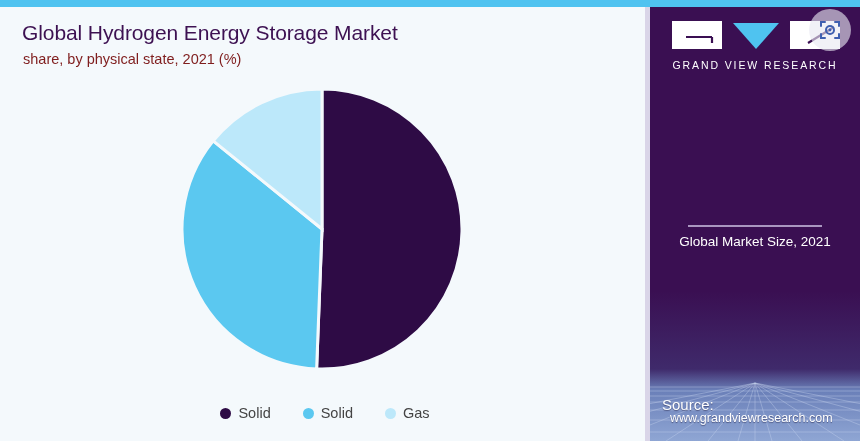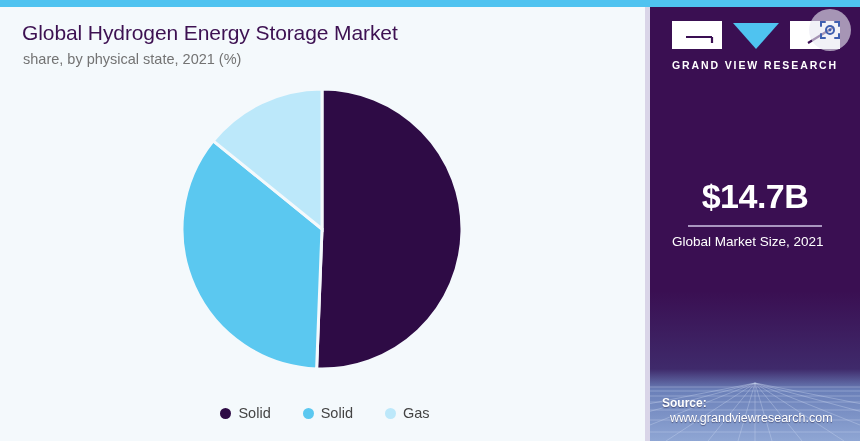--- a/index.html
+++ b/index.html
@@ -40,21 +40,21 @@
     font-weight: normal;
     color: #3d1152;
     letter-spacing: -0.1px;
     white-space: nowrap;
   }
   .chart-subtitle {
     position: absolute;
     left: 23px; top: 44px;
     font-size: 14.5px;
     font-weight: normal;
-    color: #737373;
+    color: #7f1d1d;
     white-space: nowrap;
   }
 
   
   .pie-wrap {
     position: absolute;
     left: 181px; top: 81px;
     width: 282px;
     height: 282px;
   }
@@ -114,21 +114,21 @@
     align-items: center;
     justify-content: space-between;
   }
   .logo-block { display: block; }
   .logo-word {
     position: absolute;
     left: 0; top: 52px;
     width: 210px;
     text-align: center;
     font-size: 10.5px;
-    font-weight: bold;
+    font-weight: normal;
     letter-spacing: 1.9px;
     color: #ffffff;
   }
 
   
   .watermark {
     position: absolute;
     right: 9px; top: 2px;
     width: 42px; height: 42px;
     border-radius: 50%;
@@ -153,40 +153,40 @@
     position: absolute;
     left: 38px; top: 218px;
     width: 134px;
     height: 2px;
     background: #a996c0;
   }
   .market-caption {
     position: absolute;
     left: 22px; top: 226px;
     width: 166px;
-    text-align: left;
+    text-align: center;
     font-size: 13.5px;
     line-height: 18px;
     color: #ffffff;
   }
 
   
   .grid-floor {
     position: absolute;
     left: 0; bottom: 0;
     width: 210px;
     height: 150px;
   }
 
   
   .source-label {
     position: absolute;
     left: 12px; top: 389px;
-    font-size: 12px;
-    font-weight: bold;
+    font-size: 15px;
+    font-weight: normal;
     color: #ffffff;
     text-shadow: 0 1px 1px rgba(30,30,70,0.55);
   }
   .source-url {
     position: absolute;
     left: 20px; top: 404px;
     font-size: 12.5px;
     color: #ffffff;
     text-shadow: 0 1px 1px rgba(30,30,70,0.55);
     white-space: nowrap;
@@ -292,21 +292,20 @@
           <path d="M3 8 V4 H7"></path>
           <path d="M17 4 H21 V8"></path>
           <path d="M21 16 V20 H17"></path>
           <path d="M7 20 H3 V16"></path>
         </g>
         <circle cx="12" cy="12" r="4" fill="none" stroke="#3f5fb0" stroke-width="2"></circle>
         <circle cx="12" cy="12" r="1.4" fill="#3f5fb0"></circle>
       </svg>
     </div>
 
-    <div class="market-value">$14.7B</div>
     <div class="value-rule"></div>
     <div class="market-caption">Global Market Size, 2021</div>
 
     <div class="source-label">Source:</div>
     <a class="source-url" href="#" style="text-decoration:none;">www.grandviewresearch.com</a>
 
   </div>
 </div>
 
 </body></html>

